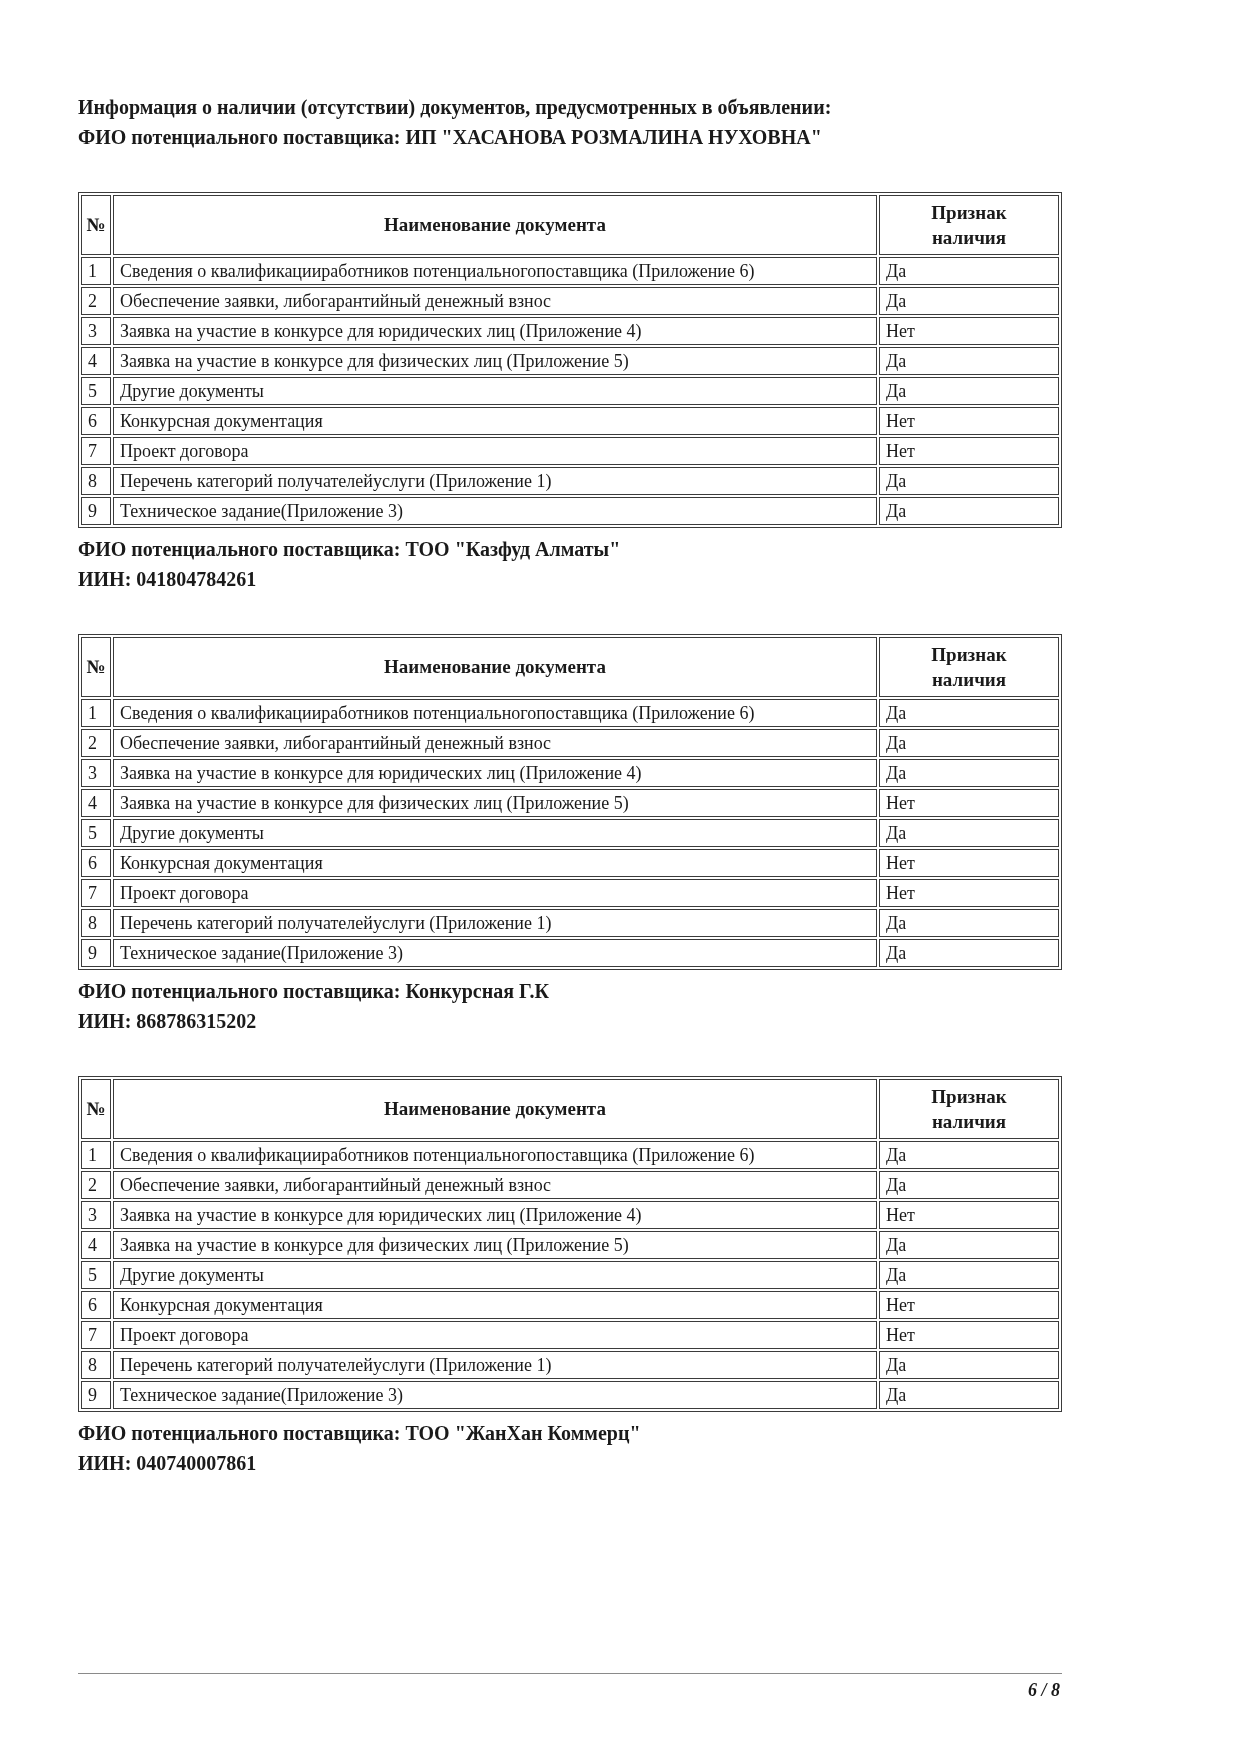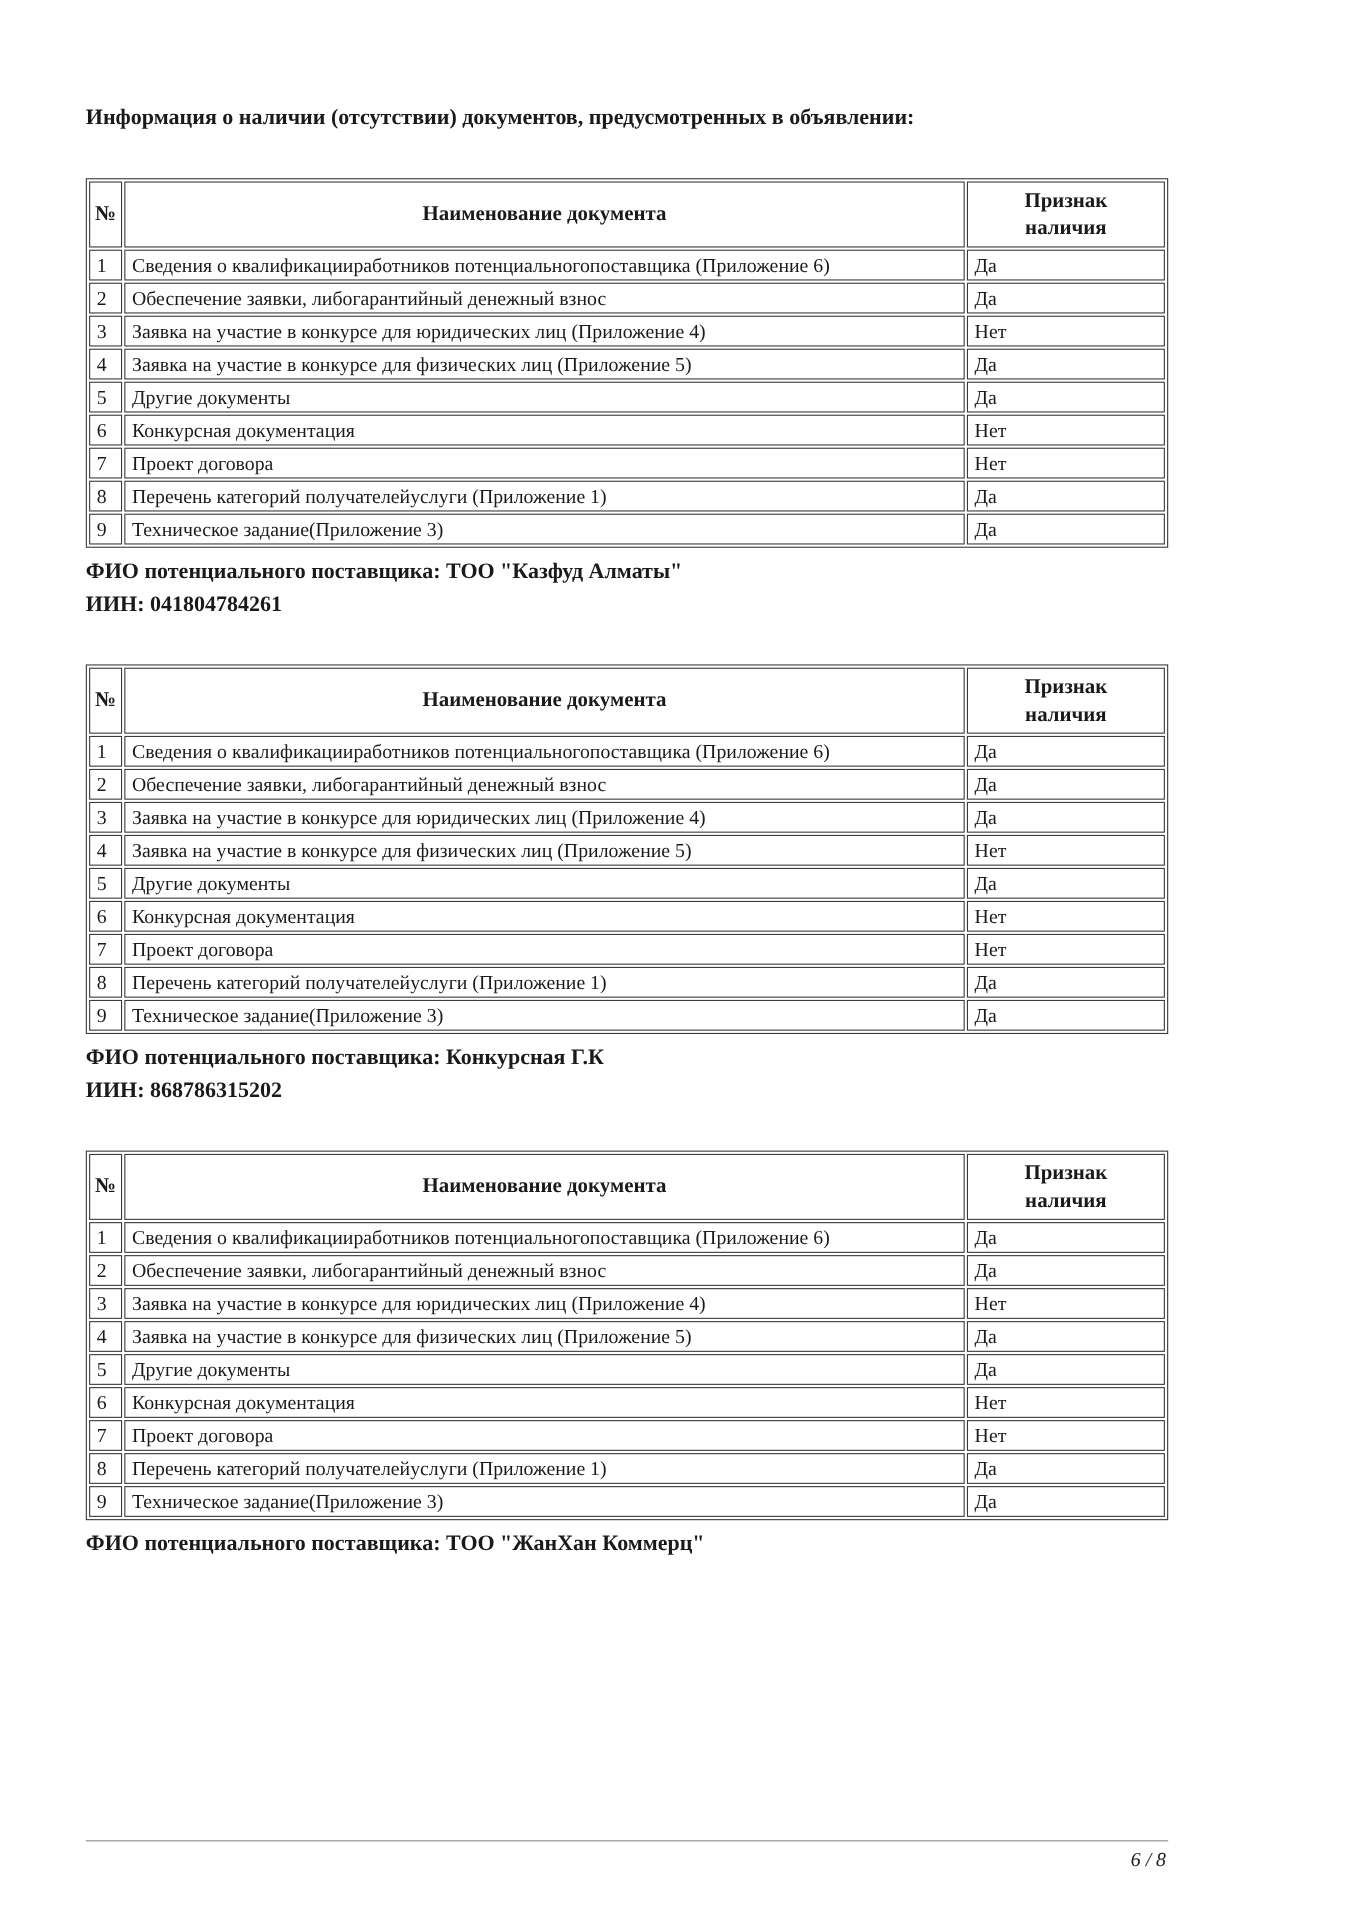--- a/index.html
+++ b/index.html
@@ -66,33 +66,34 @@
     left: 78px;
     right: 78px;
     top: 1673px;
     border-top: 1px solid #8a8a8a;
   }
   .page-number {
     position: absolute;
     right: 80px;
     top: 1680px;
     font-size: 18px;
-    font-weight: normal;
+    font-weight: bold;
     font-style: italic;
   }
 </style>
 </head>
 <body>
 
 <div class="page">
 
   <p class="doc-title">Информация о наличии (отсутствии) документов, предусмотренных в объявлении:</p>
 
   <div id="sections">
   <section class="supplier-section">
+    <p class="fio-line">ФИО потенциального поставщика: ИП "ХАСАНОВА РОЗМАЛИНА НУХОВНА"</p>
     <table class="doc-table">
       <colgroup>
         <col class="col-num">
         <col class="col-name">
         <col class="col-presence">
       </colgroup>
       <thead>
         <tr>
           <th>№</th>
           <th>Наименование документа</th>
@@ -282,19 +283,20 @@
               <td class="cell-num">9</td>
               <td>Техническое задание(Приложение 3)</td>
               <td>Да</td>
             </tr>
           </tbody>
     </table>
   </section>
 
   <section class="supplier-section">
     <p class="fio-line">ФИО потенциального поставщика: ТОО "ЖанХан Коммерц"</p>
+    <p class="iin-line">ИИН: 040740007861</p>
 
   </section>
 </div>
 
   <div class="footer-rule"></div>
   <div class="page-number">6 / 8</div>
 </div>
 
 </body></html>

